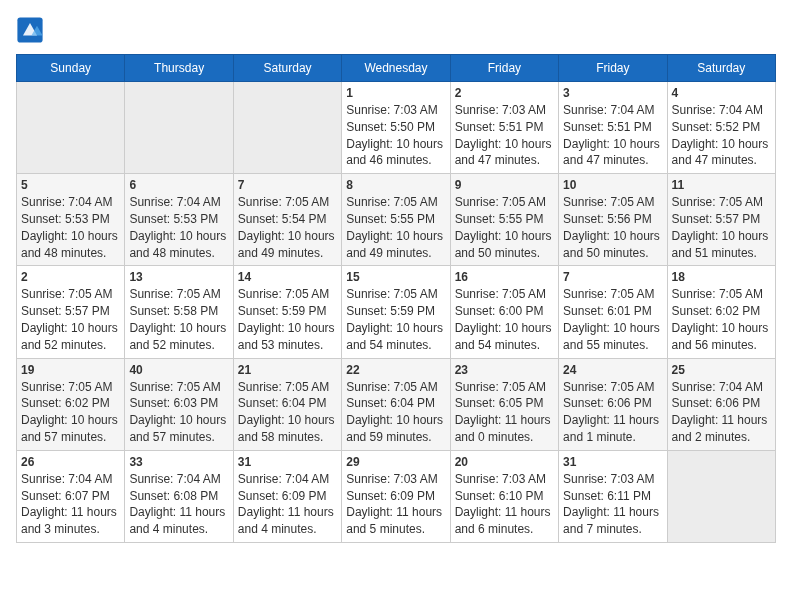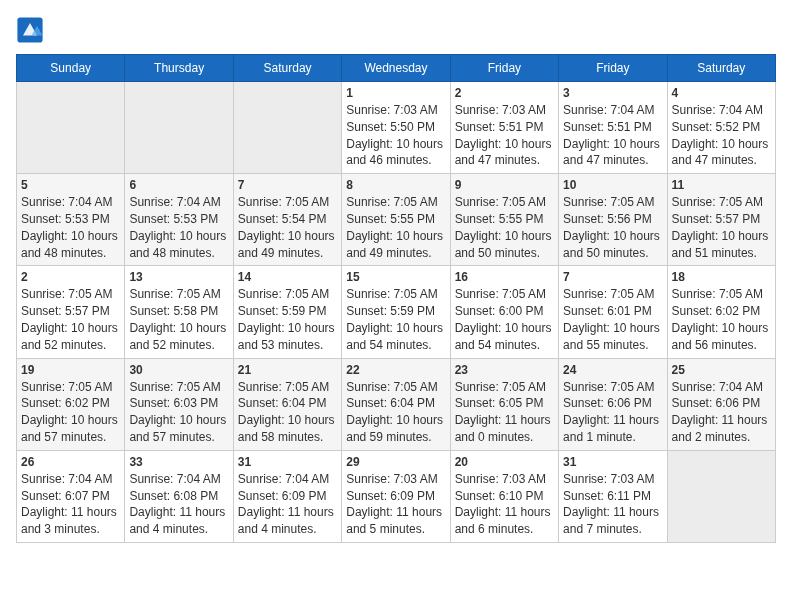--- a/index.html
+++ b/index.html
@@ -201,21 +201,21 @@
           <span class="day-num">18</span>
           <div class="day-info">Sunrise: 7:05 AM<br>Sunset: 6:02 PM<br>Daylight: 10 hours and 56 minutes.</div>
         </td>
       </tr>
       <tr>
         <td>
           <span class="day-num">19</span>
           <div class="day-info">Sunrise: 7:05 AM<br>Sunset: 6:02 PM<br>Daylight: 10 hours and 57 minutes.</div>
         </td>
         <td>
-          <span class="day-num">30</span>
+          <span class="day-num">40</span>
           <div class="day-info">Sunrise: 7:05 AM<br>Sunset: 6:03 PM<br>Daylight: 10 hours and 57 minutes.</div>
         </td>
         <td>
           <span class="day-num">21</span>
           <div class="day-info">Sunrise: 7:05 AM<br>Sunset: 6:04 PM<br>Daylight: 10 hours and 58 minutes.</div>
         </td>
         <td>
           <span class="day-num">22</span>
           <div class="day-info">Sunrise: 7:05 AM<br>Sunset: 6:04 PM<br>Daylight: 10 hours and 59 minutes.</div>
         </td>

